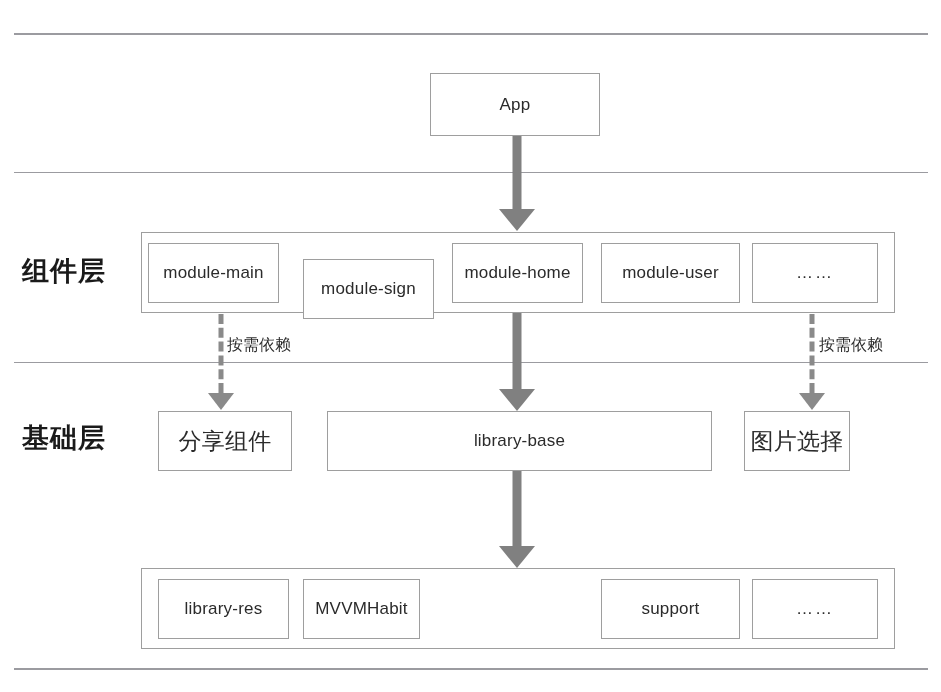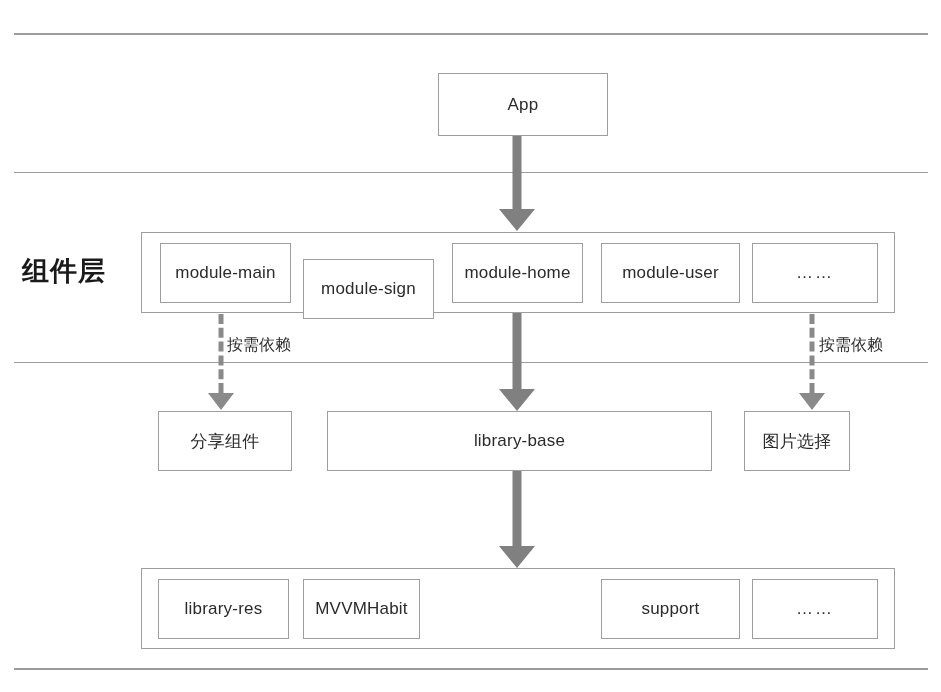--- a/index.html
+++ b/index.html
@@ -47,21 +47,21 @@
     box-sizing: border-box;
     border: 1px solid #9e9e9e;
     background: #ffffff;
     display: flex;
     align-items: center;
     justify-content: center;
     font-size: 17px;
     color: #2b2b2b;
     letter-spacing: 0.2px;
   }
-  .box.cjk { font-size: 17px; font-family: Liberation Mono, monospace; }
+  .box.cjk { font-size: 23px; font-family: Liberation Mono, monospace; }
 
   
   .group {
     position: absolute;
     box-sizing: border-box;
     border: 1px solid #9e9e9e;
     background: #ffffff;
   }
 
   
@@ -131,31 +131,32 @@
 <div id="canvas">
 
   <div class="divider" style="top:33px;"></div>
   <div class="divider thin" style="top:172px;"></div>
   <div class="divider thin" style="top:362px;"></div>
   <div class="divider" style="top:668px;"></div>
 
 
   <div class="layer-title" style="top:258px;">组件层</div>
 
-
-  <div class="box" style="left:430px; top:73px; width:170px; height:63px;margin-left:8px;">App</div>
+  <div class="layer-title" style="top:425px;">基础层</div>
+
+  <div class="box" style="left:430px; top:73px; width:170px; height:63px;">App</div>
 
   <div class="arrow" style="left:499px; top:136px; width:36px; height:95px;">
     <div class="shaft" style="height:74px;"></div>
     <div class="head" style="top:73px;"></div>
   </div>
 
   <div class="group" style="left:141px; top:232px; width:754px; height:81px;"></div>
 
-  <div class="box" style="left:160px; top:243px; width:131px; height:60px;">module-main</div>
+  <div class="box" style="left:148px; top:243px; width:131px; height:60px;">module-main</div>
 
   <div class="box" style="left:303px; top:243px; width:131px; height:60px;margin-top:16px;">module-sign</div>
 
   <div class="box" style="left:452px; top:243px; width:131px; height:60px;">module-home</div>
 
   <div class="box" style="left:601px; top:243px; width:139px; height:60px;">module-user</div>
 
   <div class="box ellipsis" style="left:752px; top:243px; width:126px; height:60px;">……</div>
 
   <div class="arrow" style="left:499px; top:313px; width:36px; height:98px;">

